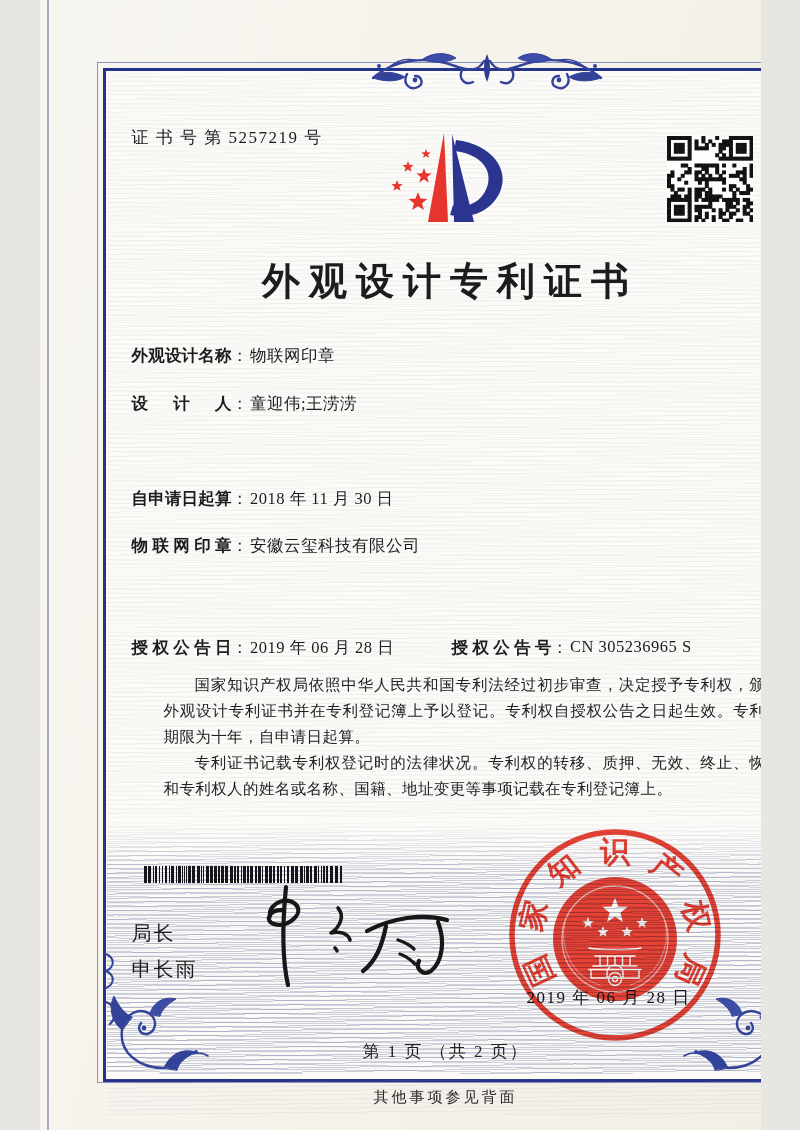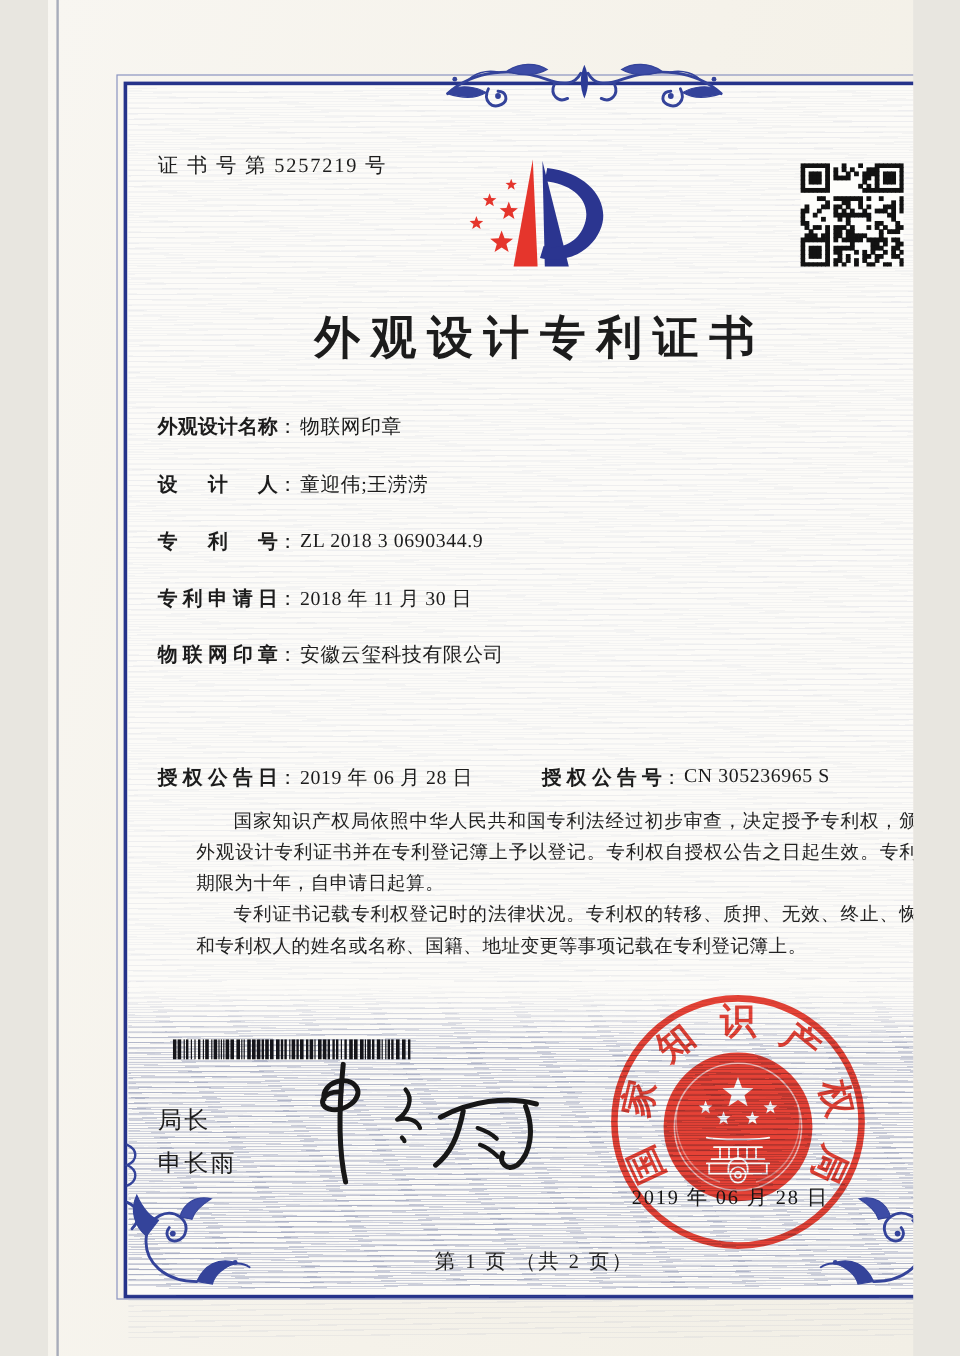--- a/index.html
+++ b/index.html
@@ -401,25 +401,22 @@
     </svg>
 
   <div class="abs title">外观设计专利证书</div>
 
   <div class="abs field" style="top:345px">
     <span class="flabel">外观设计名称</span><span class="fcolon">：</span><span class="fvalue">物联网印章</span>
   </div>
   <div class="abs field" style="top:393px">
     <span class="flabel">设计人</span><span class="fcolon">：</span><span class="fvalue">童迎伟;王涝涝</span>
   </div>
-  <div class="abs field" style="top:441px">
-    <span class="flabel">专利号</span><span class="fcolon">：</span><span class="fvalue">ZL 2018 3 0690344.9</span>
-  </div>
   <div class="abs field" style="top:488px">
-    <span class="flabel">专利申请日</span><span class="fcolon">：</span><span class="fvalue">2018 年 11 月 30 日</span>
+    <span class="flabel">自申请日起算</span><span class="fcolon">：</span><span class="fvalue">2018 年 11 月 30 日</span>
   </div>
   <div class="abs field" style="top:535px">
     <span class="flabel">物联网印章</span><span class="fcolon">：</span><span class="fvalue">安徽云玺科技有限公司</span>
   </div>
   <div class="abs field" style="top:637px">
     <span class="flabel">授权公告日</span><span class="fcolon">：</span><span class="fvalue">2019 年 06 月 28 日</span>
   </div>
   <div class="abs field" style="left:412px;top:637px">
     <span class="flabel">授权公告号</span><span class="fcolon">：</span><span class="fvalue">CN 305236965 S</span>
   </div>
@@ -537,13 +534,14 @@
       </g>
       <g transform="translate(0,40)" fill="none" stroke="#ffffff" stroke-width="1.4">
         <circle r="6.5"></circle>
           <circle r="2.5"></circle>
       </g>
     </g>
   </svg>
   <div class="abs seal-date">2019 年 06 月 28 日</div>
 
   <div class="abs page-num">第 1 页 （共 2 页）</div>
+  <div class="abs back-note">其他事项参见背面</div>
 </div>
 
 </body></html>

